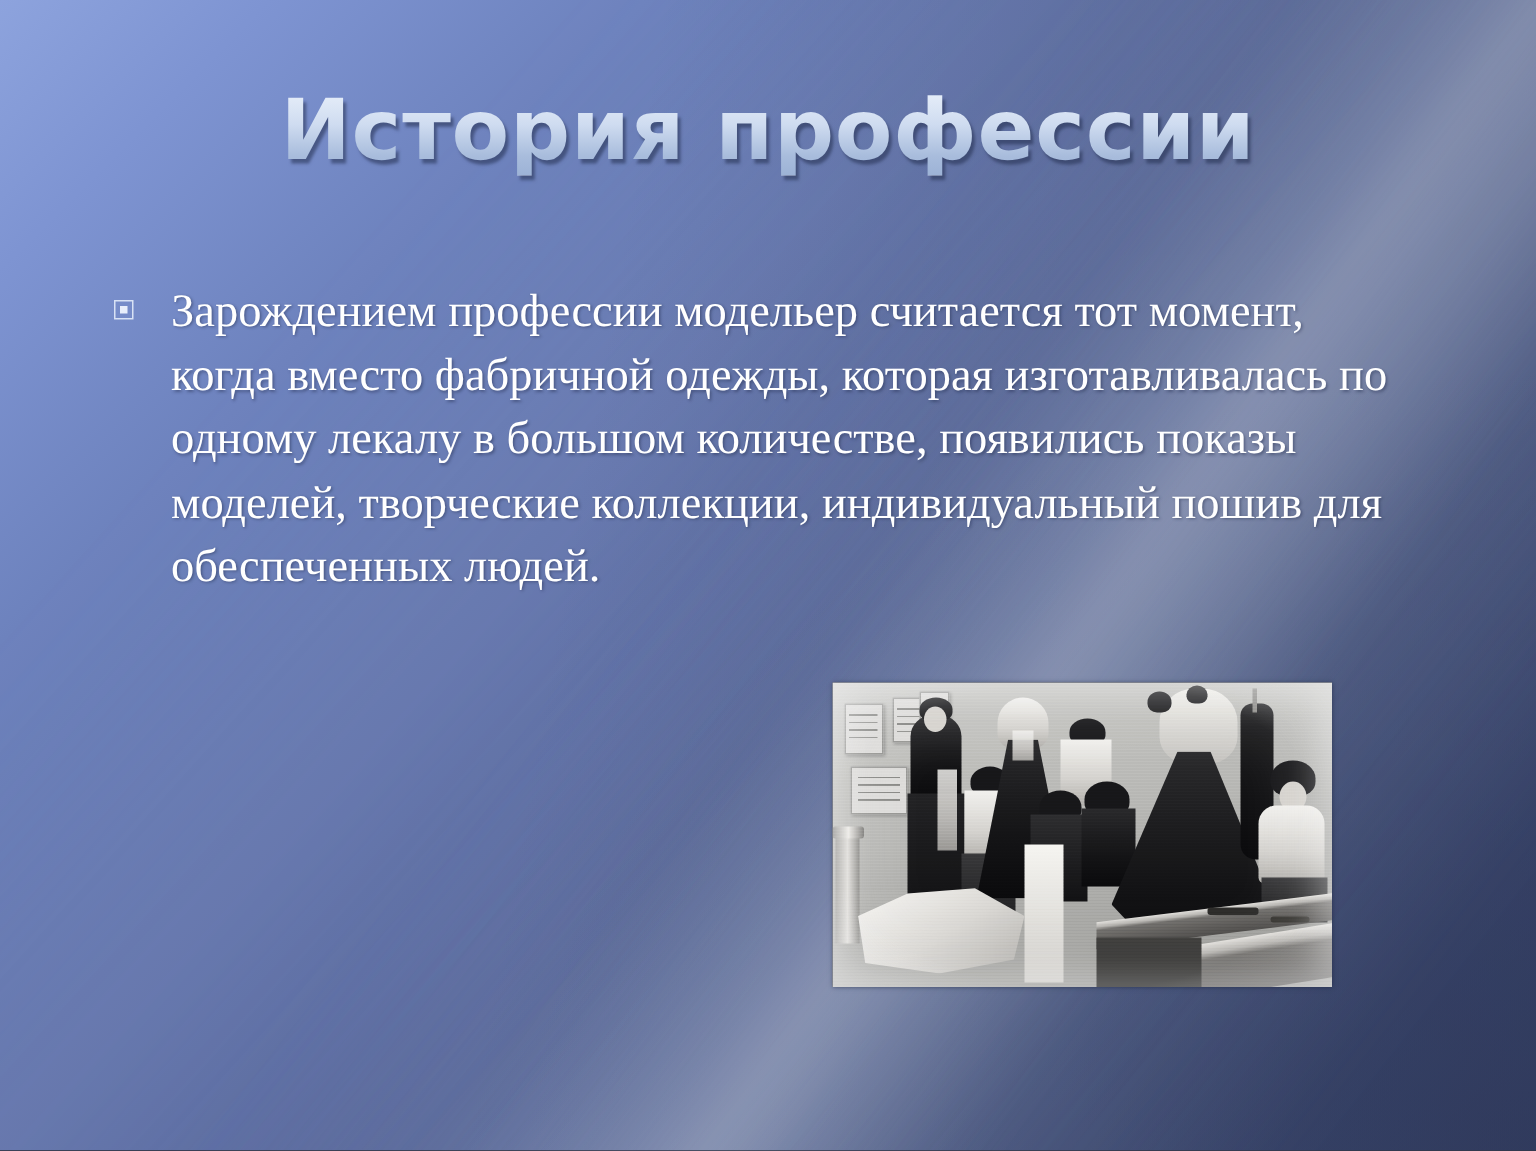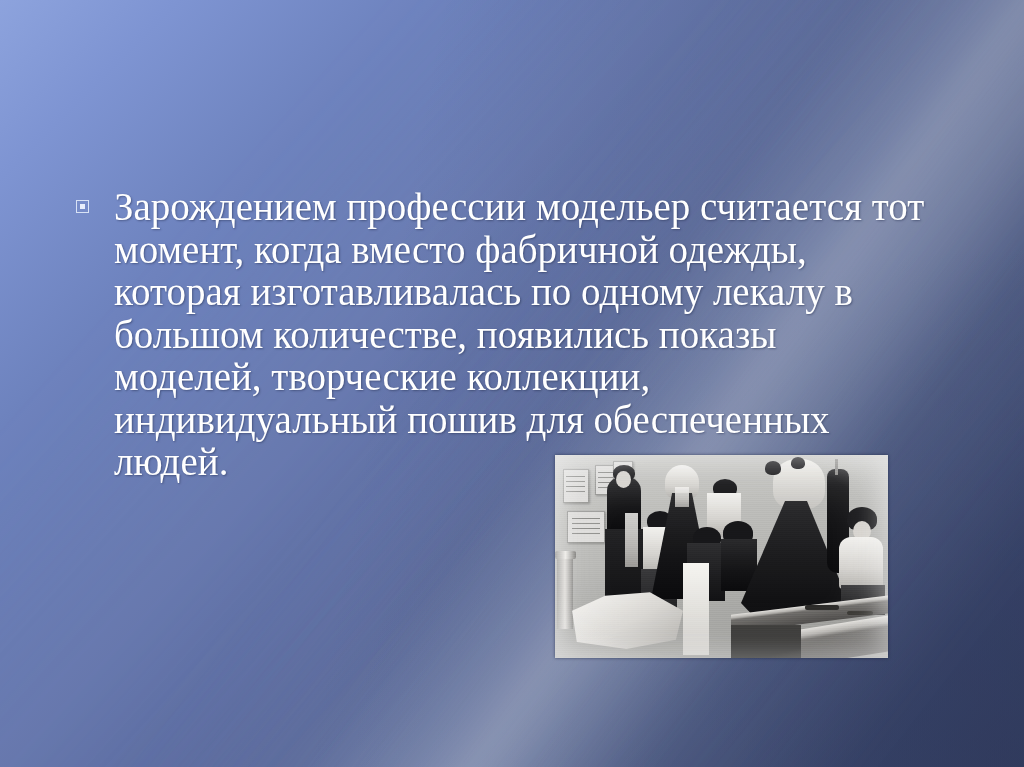--- a/index.html
+++ b/index.html
@@ -142,21 +142,21 @@
     display:flex; align-items:center; justify-content:center;
   }
   .bullet i {
     display:block;
     width:5px; height:5px;
     background:#e8eefb;
   }
   .body-text {
     flex:1 1 auto;
     font-family:"Liberation Serif", serif;
-    font-size:39px;
+    font-size:31px;
     line-height:42.5px;
     color:#ffffff;
     text-shadow:1px 1px 2px rgba(30,40,72,0.45);
     text-align:left;
   }
 
   
   .photo {
     position:absolute;
     left:555px; top:455px;
@@ -234,20 +234,21 @@
 <div class="slide">
 
   <div class="bg-base"></div>
   <div class="bg-wash"></div>
   <div class="bg-corner"></div>
   <div class="beam-dark"></div>
   <div class="beam-c"></div>
   <div class="beam-a"></div>
   <div class="beam-b"></div>
 
+  <h1 class="title">История профессии</h1>
 
   <div class="body-block">
     <span class="bullet">
         <i></i>
       </span>
     <p class="body-text">Зарождением профессии модельер считается тот момент, когда вместо фабричной одежды, которая изготавливалась по одному лекалу в большом количестве, появились показы моделей, творческие коллекции, индивидуальный пошив для обеспеченных людей.</p>
   </div>
 
   <div class="photo">
     <div class="photo-inner">

